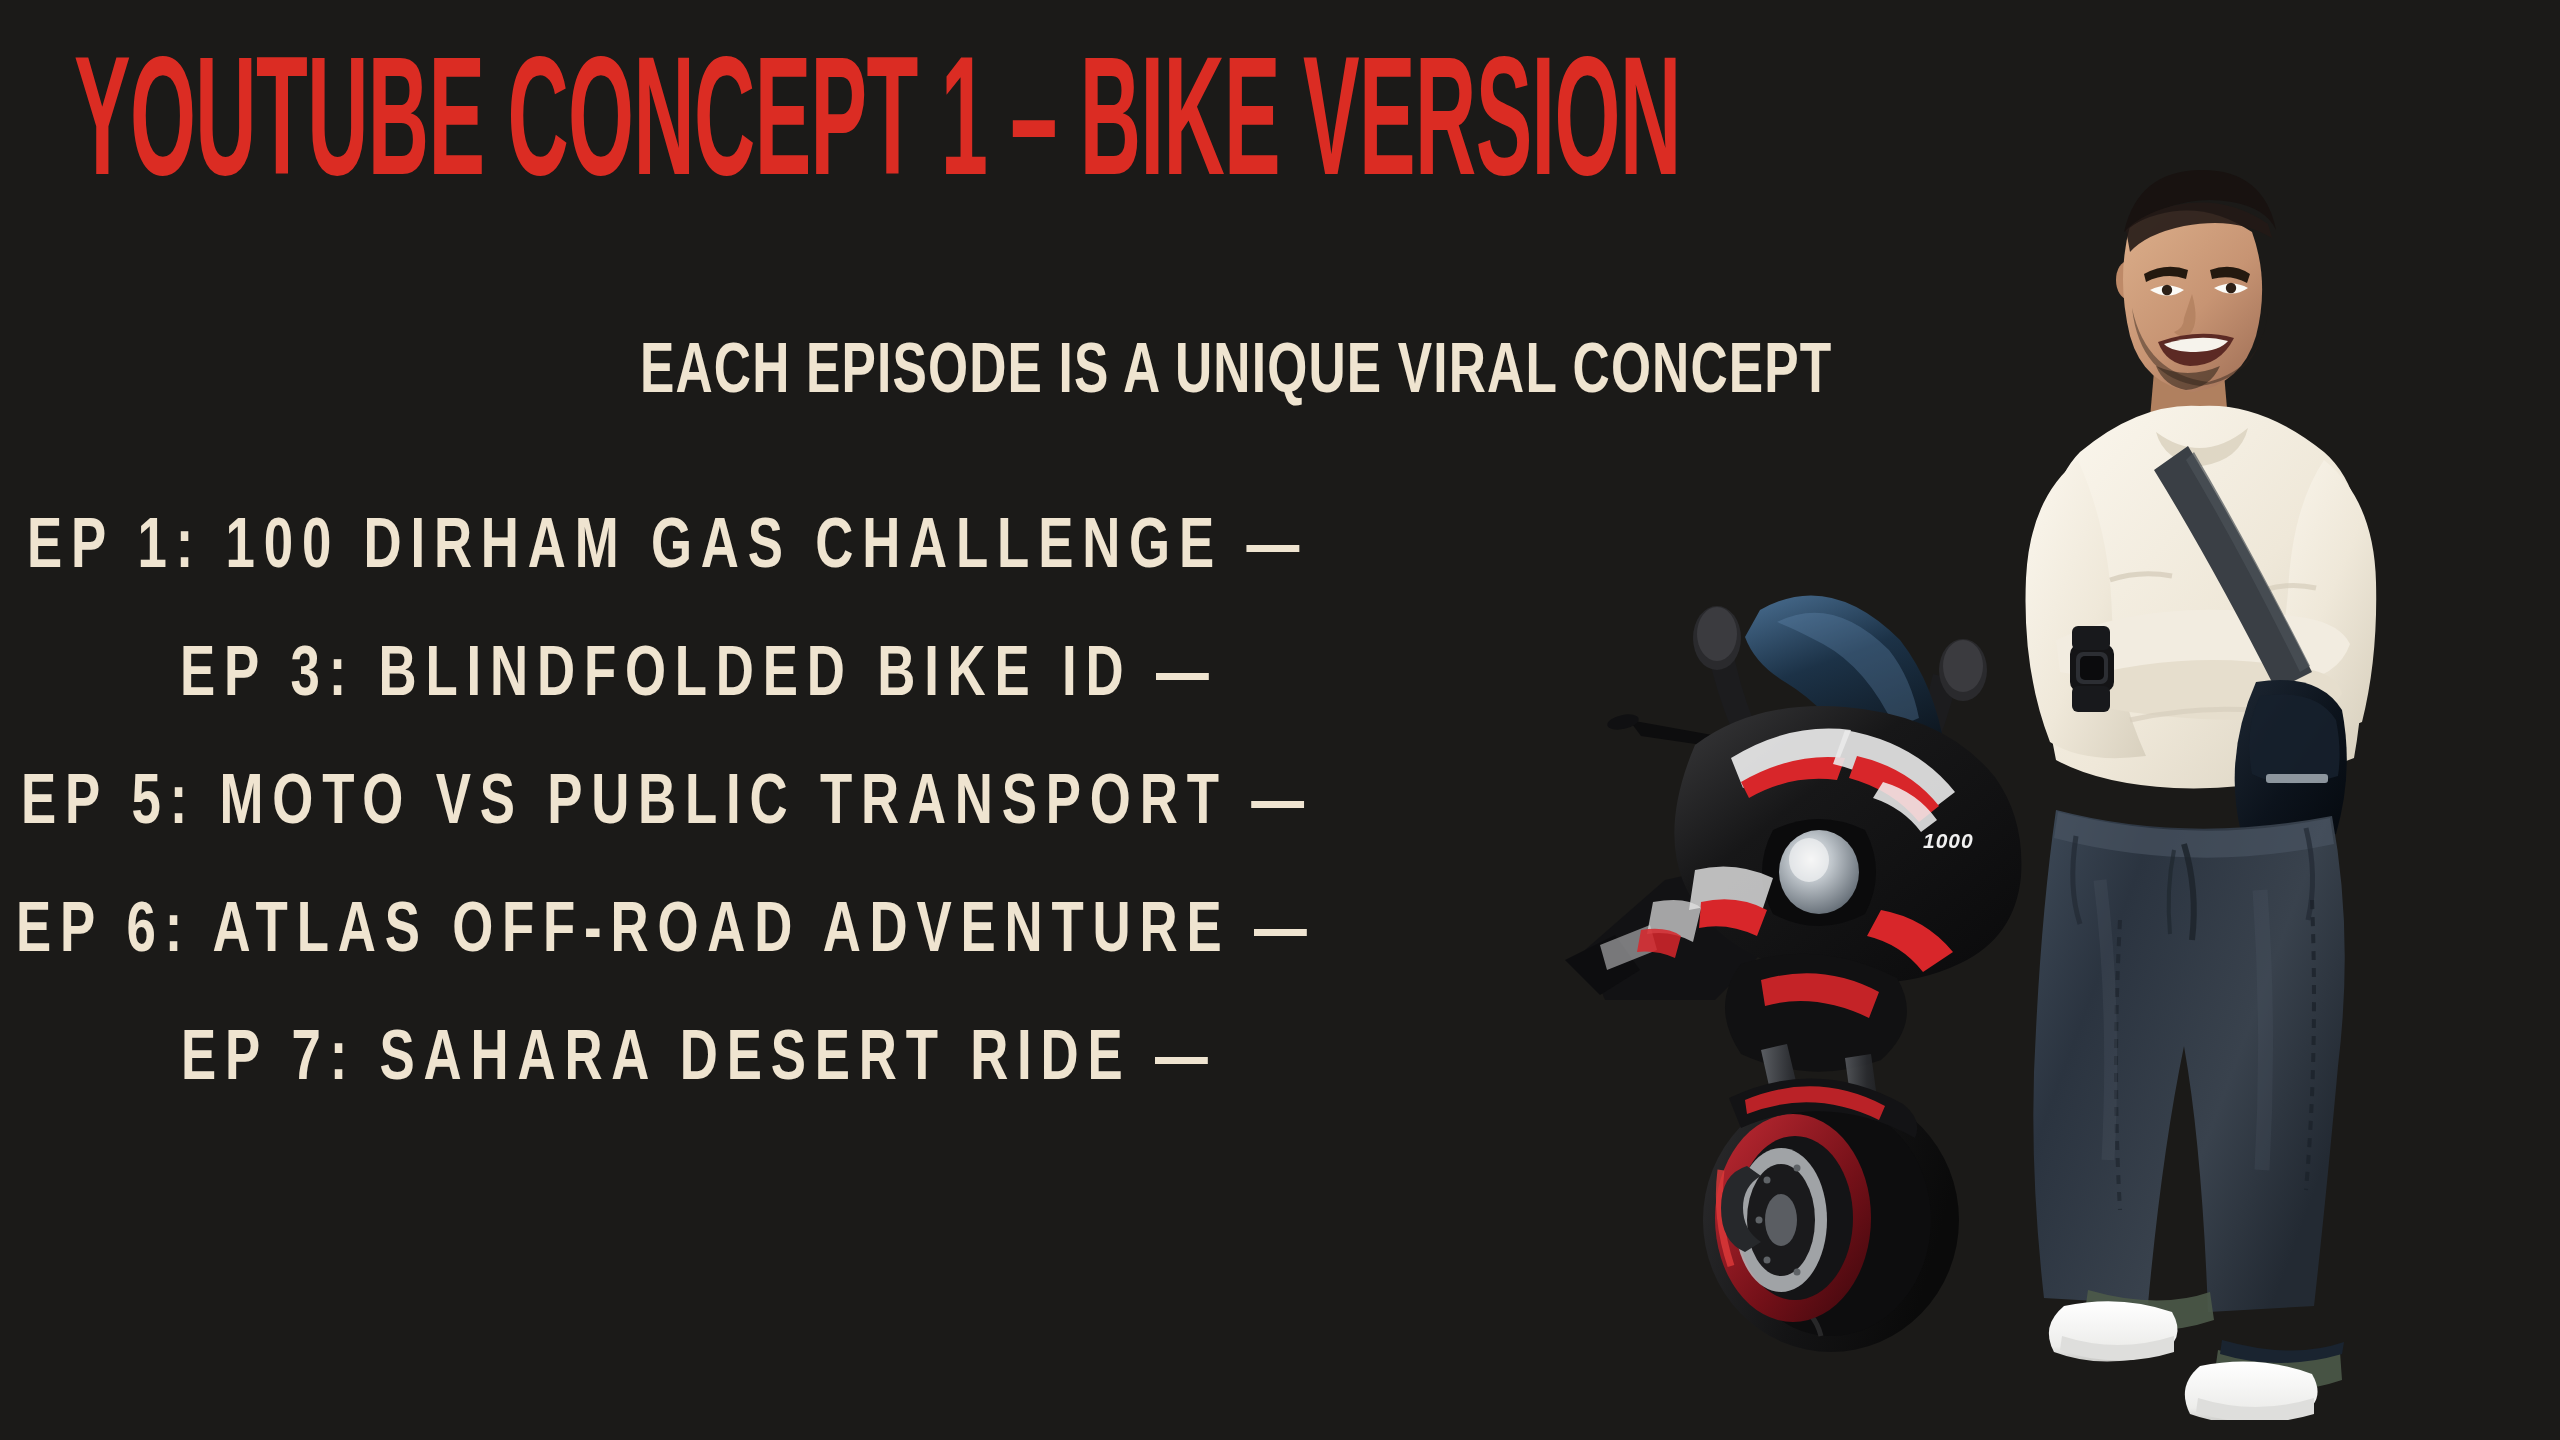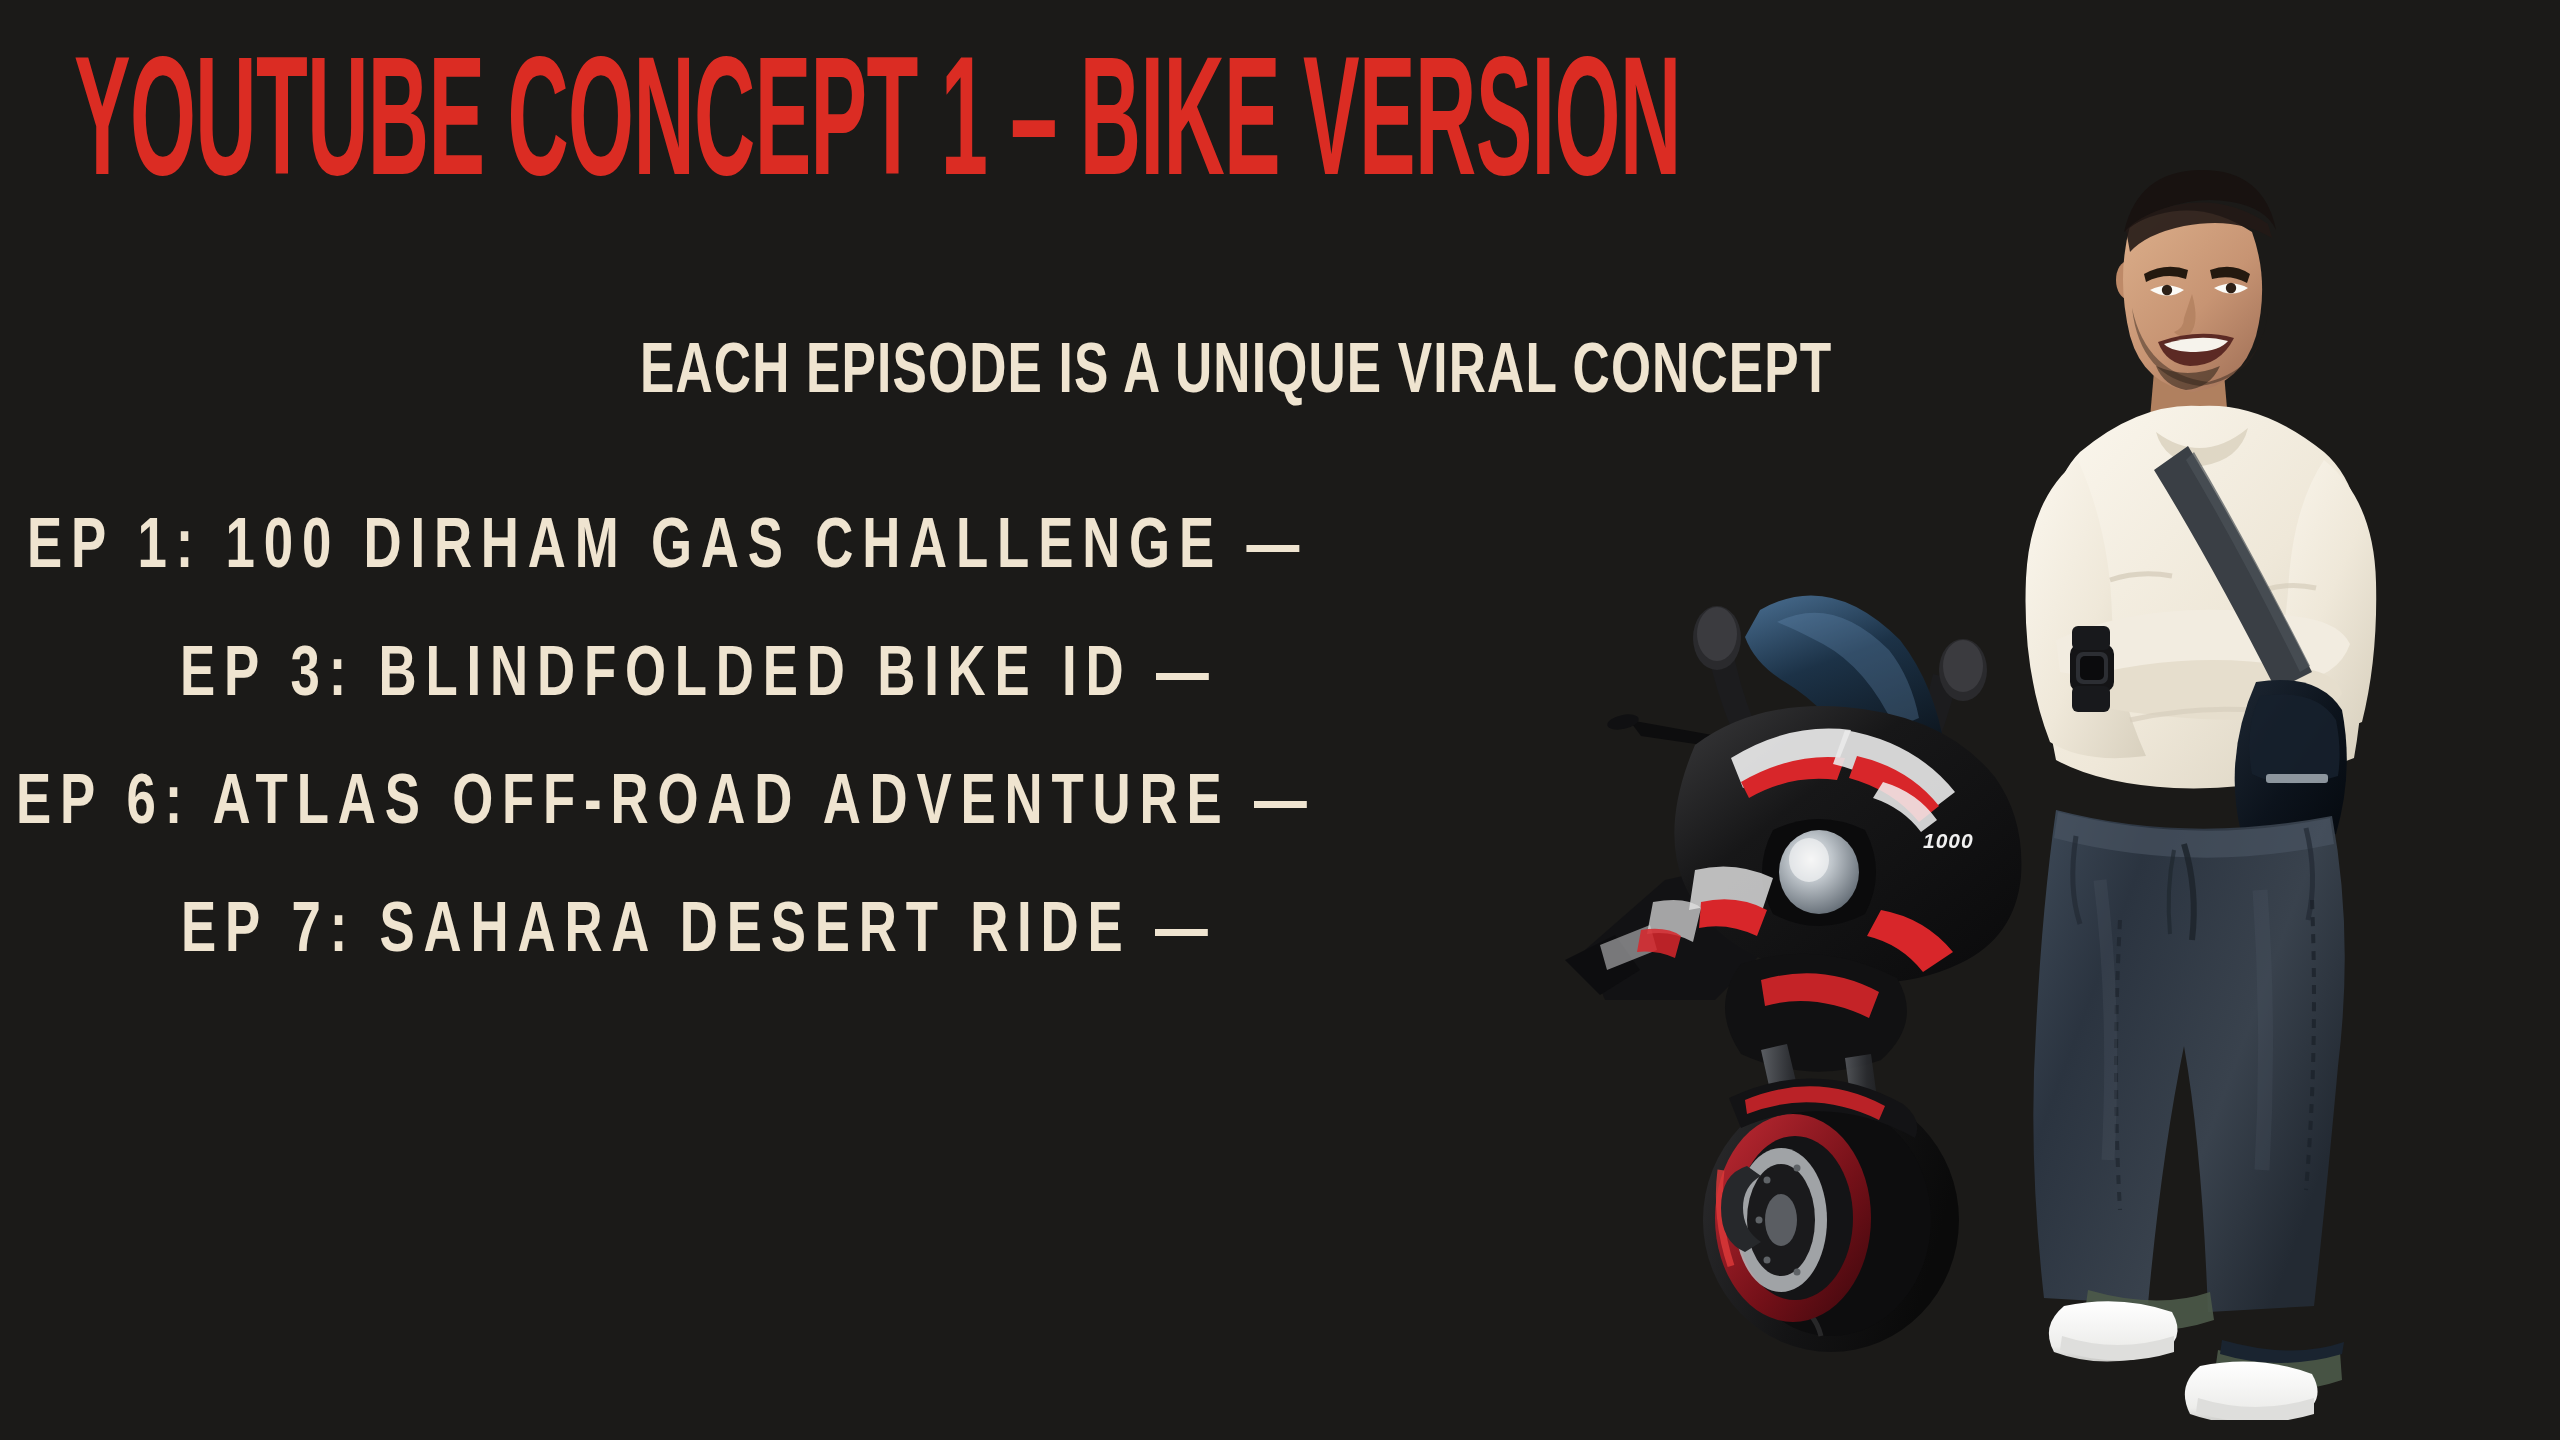--- a/index.html
+++ b/index.html
@@ -83,20 +83,23 @@
   <div id="subtitle">EACH EPISODE IS A UNIQUE VIRAL CONCEPT</div>
 
   <div id="eplist">
     <div class="ep-row">
       <span class="ep-text">EP 1: 100 DIRHAM GAS CHALLENGE —</span>
     </div>
     <div class="ep-row">
       <span class="ep-text">EP 3: BLINDFOLDED BIKE ID —</span>
     </div>
     <div class="ep-row">
+      <span class="ep-text">EP 5: MOTO VS PUBLIC TRANSPORT —</span>
+    </div>
+    <div class="ep-row">
       <span class="ep-text">EP 6: ATLAS OFF-ROAD ADVENTURE —</span>
     </div>
     <div class="ep-row">
       <span class="ep-text">EP 7: SAHARA DESERT RIDE —</span>
     </div>
   </div>
 
   <div id="artwork">
 
     <svg id="bike-art" viewBox="0 0 520 830">

